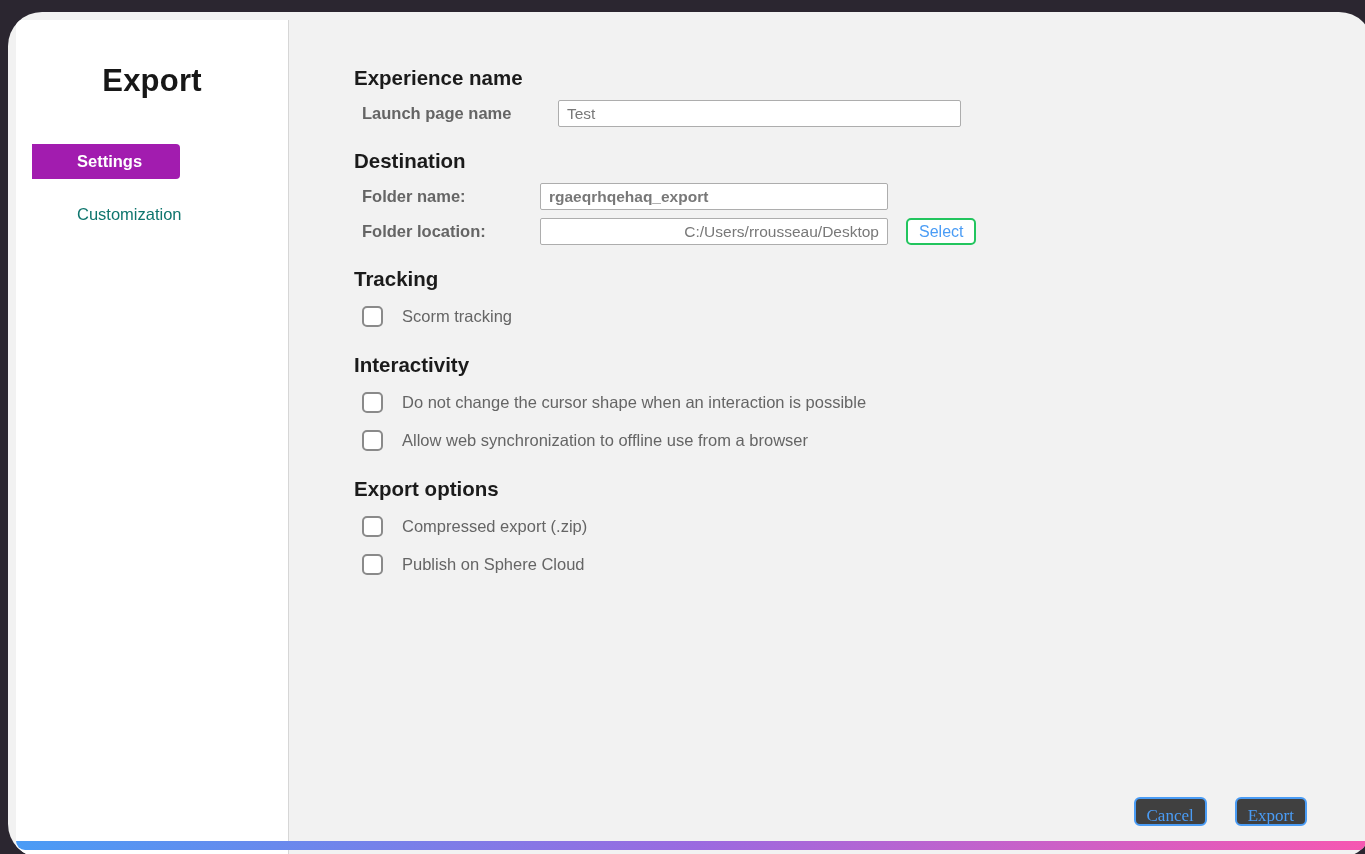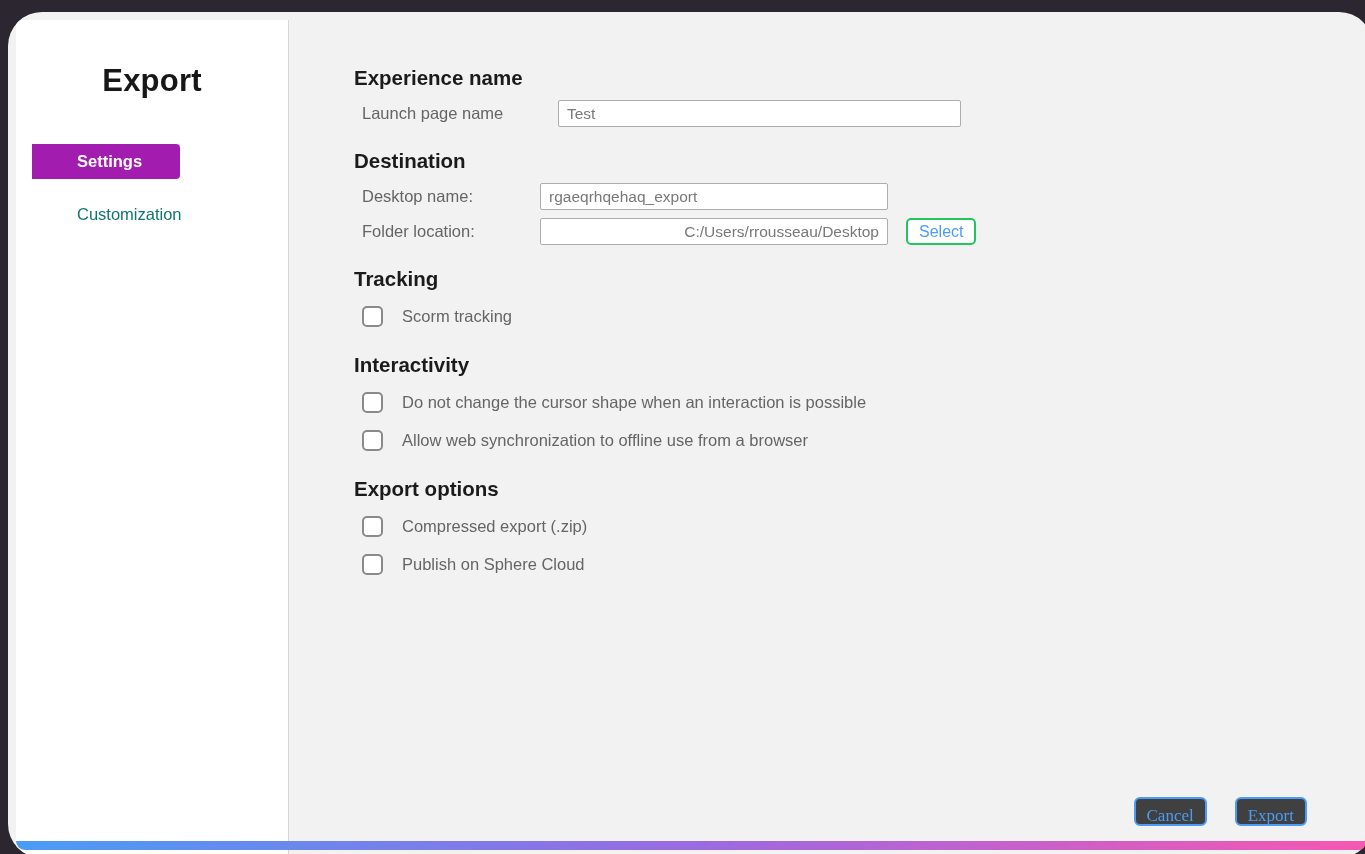--- a/index.html
+++ b/index.html
@@ -90,41 +90,42 @@
     display: flex;
     align-items: center;
     height: 27px;
     margin-bottom: 8px;
   }
 
   .field-label {
     font-size: 16.5px;
     color: #656565;
     white-space: nowrap;
+    font-weight: bold;
   }
 
   .text-input {
     height: 27px;
     border: 1px solid #adadad;
     background: #ffffff;
     font-family: "Liberation Sans", sans-serif;
     font-size: 15.5px;
     color: #787878;
     padding: 0 8px;
     border-radius: 2px;
     outline: none;
   }
 
   #launch-page-label { width: 180px; }
   #launch-page-input { width: 403px; }
 
   #folder-name-label,
   #folder-location-label { width: 162px; }
 
-  #folder-name-input { width: 348px; }
+  #folder-name-input { width: 348px; font-weight: bold; }
   #folder-location-input { width: 348px; text-align: right; }
 
   .select-btn {
     margin-left: 10px;
     height: 27px;
     padding: 0 11px;
     border: 2px solid #22c55e;
     border-radius: 5px;
     background: #ffffff;
     color: #4a9cf5;
@@ -214,21 +215,21 @@
     <div class="section-heading">Experience name</div>
 
     <div class="field-row">
       <span id="launch-page-label" class="field-label">Launch page name</span>
       <input id="launch-page-input" class="text-input" type="text" value="Test" style="">
     </div>
 
     <div class="section-heading sec-gap">Destination</div>
 
     <div class="field-row">
-      <span id="folder-name-label" class="field-label">Desktop name:</span>
+      <span id="folder-name-label" class="field-label">Folder name:</span>
       <input id="folder-name-input" class="text-input" type="text" value="rgaeqrhqehaq_export" style="">
     </div>
 
     <div class="field-row">
       <span id="folder-location-label" class="field-label">Folder location:</span>
       <input id="folder-location-input" class="text-input" type="text" value="C:/Users/rrousseau/Desktop" style="">
       <button class="select-btn">Select</button>
     </div>
 
     <div class="section-heading sec-gap">Tracking</div>

